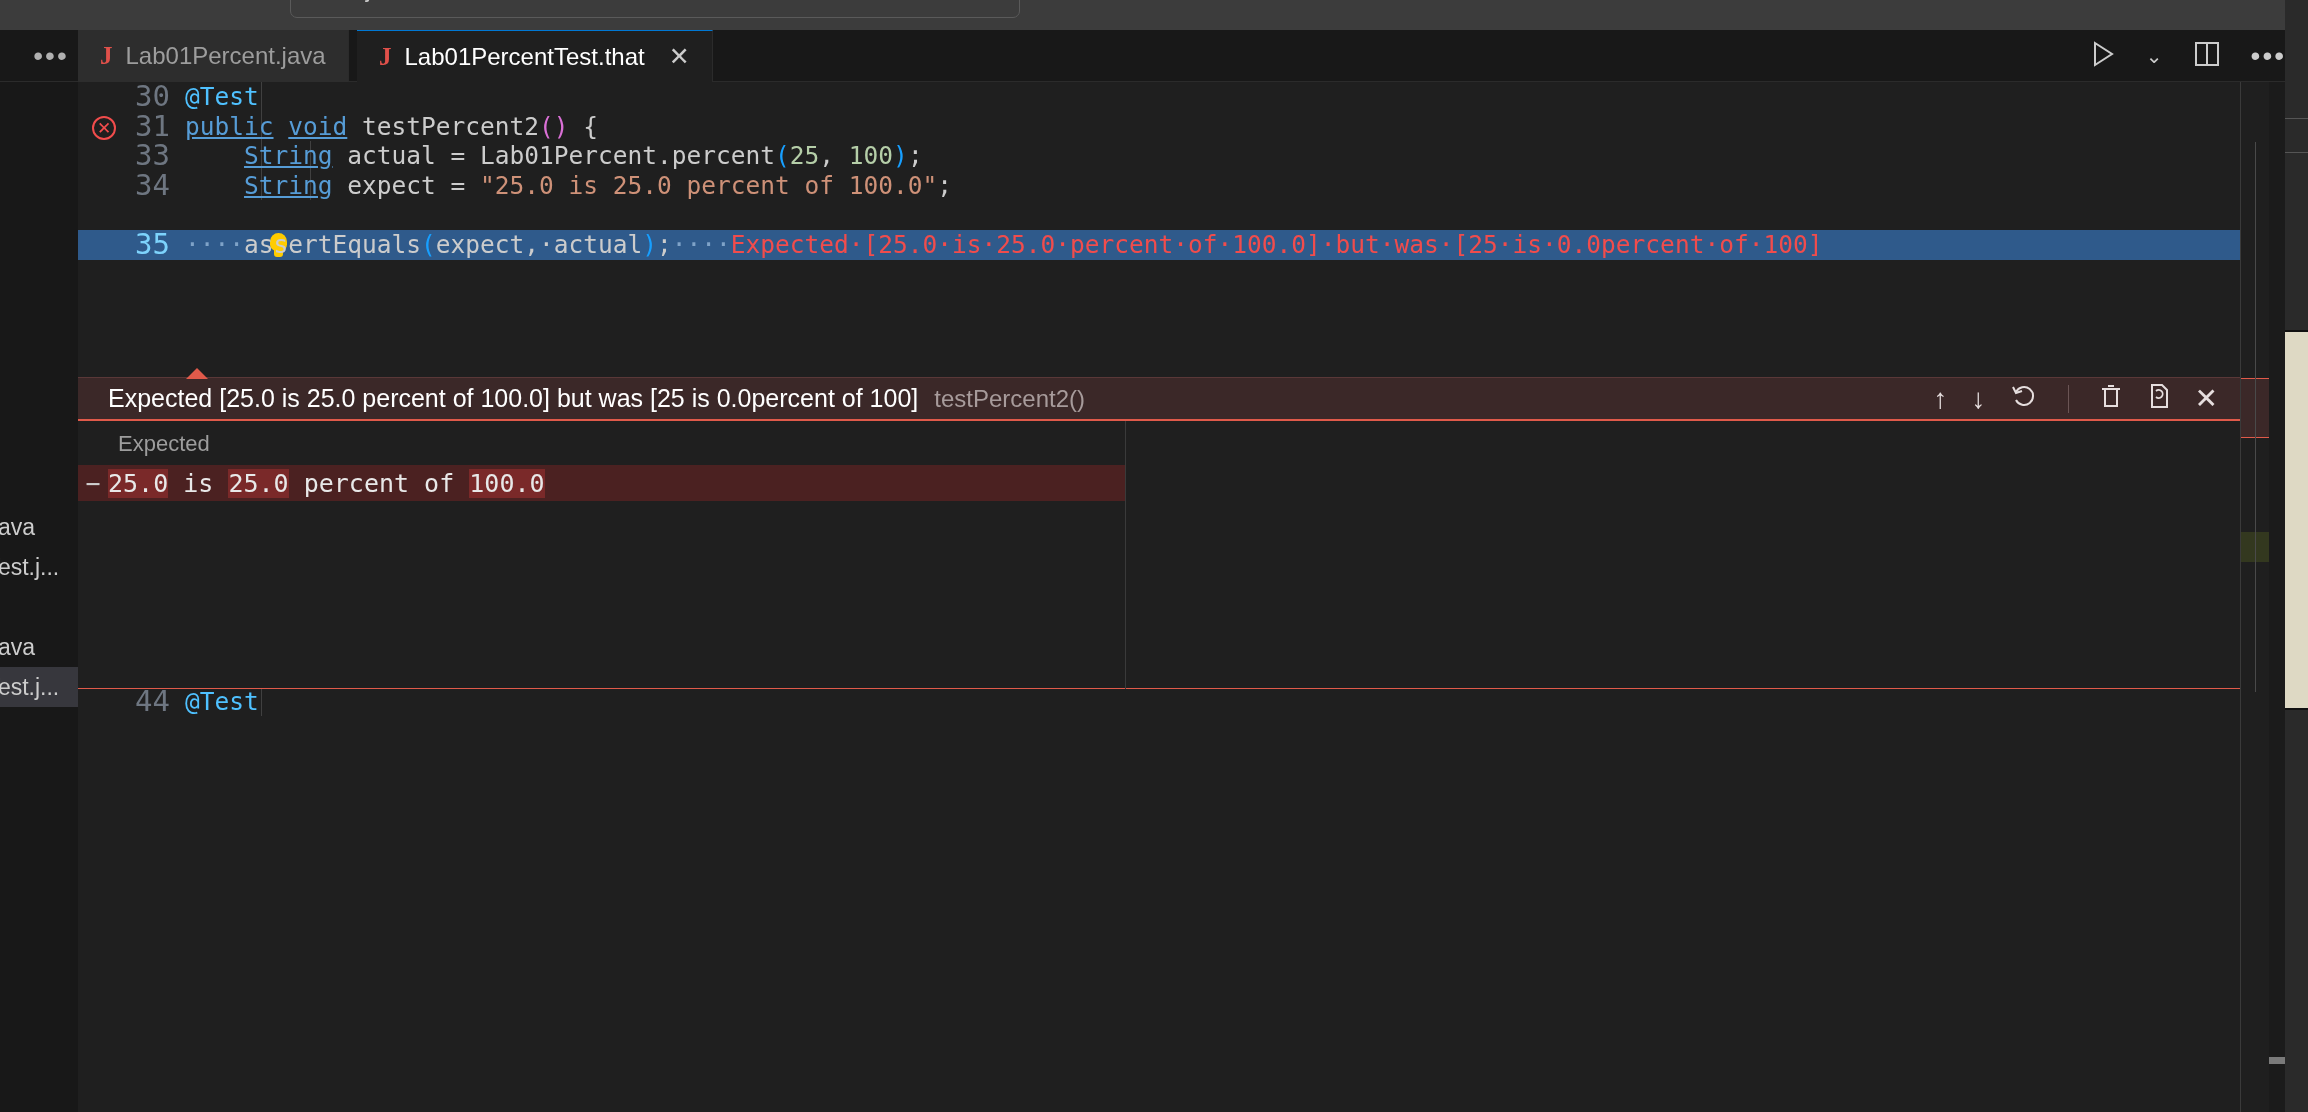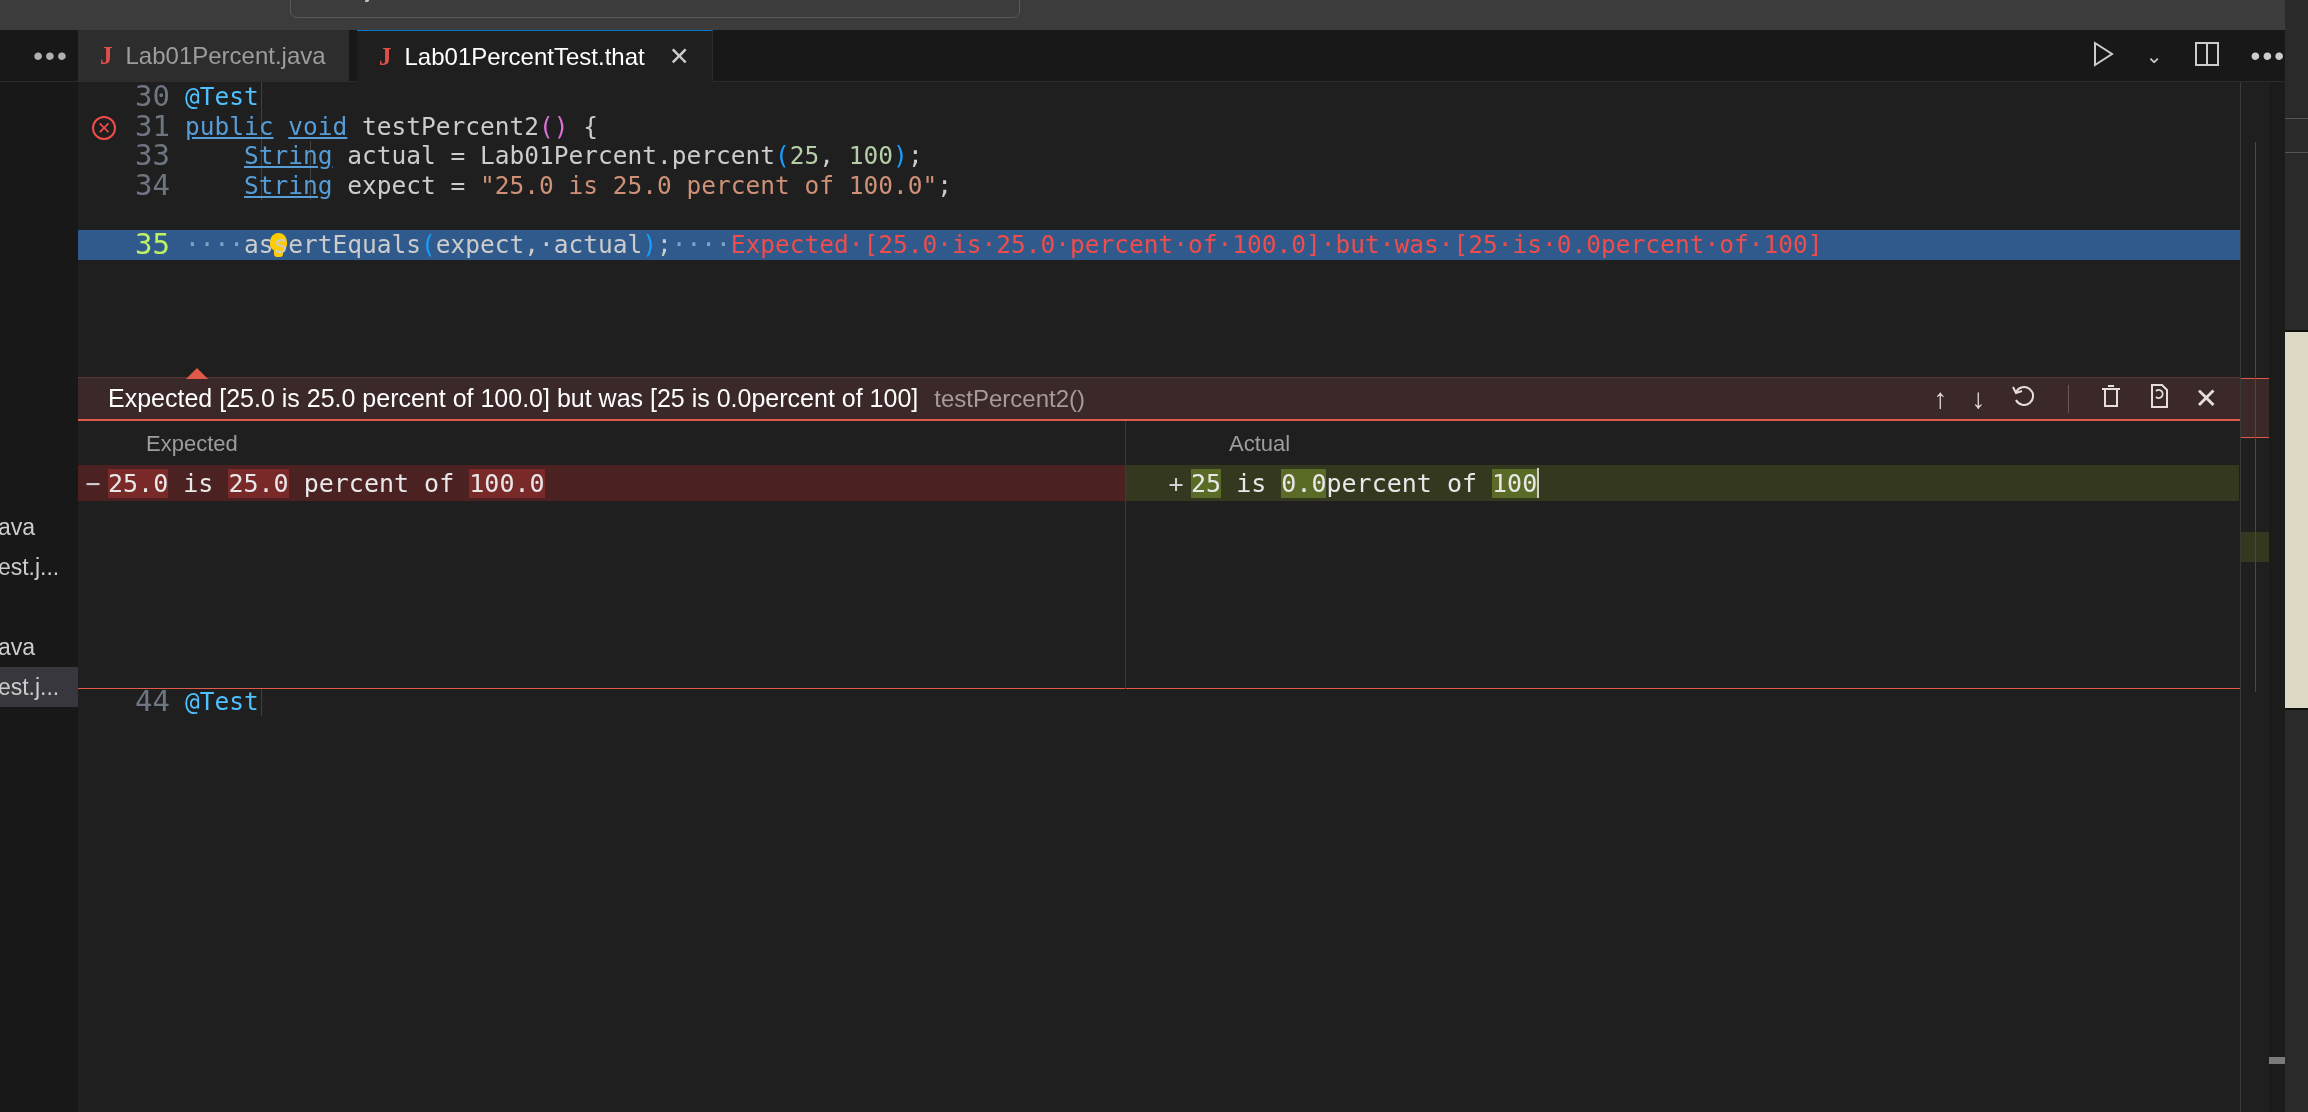--- a/index.html
+++ b/index.html
@@ -82,21 +82,21 @@
   .code-pane.upper { top:0; height:295px; }
   .code-pane.lower { top:398px; height:632px; }
 
   .ln-row { position:relative; height:29.5px; width:2162px; }
   .gutter {
     position:absolute; left:0; top:0; width:107px; height:29.5px;
     text-align:right; padding-right:15px;
     color:#6e7681; font-size:29px; line-height:29.5px;
     font-family:"DejaVu Sans Mono", monospace;
   }
-  .gutter.cur { color:#bef264; }
+  .gutter.cur { color:#7dd3fc; }
   .errmark {
     position:absolute; left:14px; top:4px; width:24px; height:24px;
     border:2px solid #f14c4c; border-radius:50%;
     color:#f14c4c; font-size:17px; line-height:21px; text-align:center;
     font-family:"DejaVu Sans", sans-serif;
   }
   .codetext {
     position:absolute; left:107px; top:0; height:29.5px;
     white-space:pre; font-family:"DejaVu Sans Mono", monospace;
     font-size:24.5px; line-height:29.5px; color:#cccccc;
@@ -156,21 +156,21 @@
   .diff {
     position:absolute; left:78px; top:419px; width:2162px; height:270px;
     background:#1f1f1f; border-top:2px solid #e05a4a; border-bottom:1px solid #e05a4a;
     display:flex; z-index:4;
   }
   .diff-side { position:relative; height:268px; }
   .diff-left  { width:1048px; border-right:1px solid #3a3a3a; }
   .diff-right { width:1113px; }
   .diff-label {
     position:absolute; top:10px; left:40px;
-    color:#9d9d9d; font-size:22px;margin-left:28px;
+    color:#9d9d9d; font-size:22px;
   }
   .diff-line {
     position:absolute; top:44px; left:0; width:100%; height:36px;
     display:flex; align-items:center;
     font-family:"DejaVu Sans Mono", monospace; font-size:25px;
     white-space:pre; color:#e8e8e8;
   }
   .diff-left .diff-line  { background:#4b2121; }
   .diff-right .diff-line { background:#33381f; }
   .dsign { width:30px; text-align:center; color:#cfcfcf; }
@@ -390,29 +390,20 @@
   </div>
 
   <div class="diff">
     <div class="diff-side diff-left">
       <div class="diff-label">Expected</div>
       <div class="diff-line">
         <span class="dsign">−</span>
         <span id="exp-segs"><span class="hl">25.0</span><span> is </span><span class="hl">25.0</span><span> percent of </span><span class="hl">100.0</span></span>
       </div>
     </div>
-    <div class="diff-side diff-right">
-      <div class="diff-right-inner">
-        <div class="diff-label">Actual</div>
-      </div>
-      <div class="diff-line">
-        <span class="dsign" style="margin-left:35px">+</span>
-        <span id="act-segs"><span class="hl">25</span><span> is </span><span class="hl">0.0</span><span>percent of </span><span class="hl">100</span></span><span class="caret-r"></span>
-      </div>
-    </div>
   </div>
 
   <div class="edge-border"></div>
   <div class="overview">
     <div class="ov-mark" style="top:296px; height:60px; background:#3b2828; border-top:1px solid #e05a4a; border-bottom:1px solid #e05a4a;"></div>
     <div class="ov-mark" style="top:450px; height:30px; background:#33381f;"></div>
     <div class="ov-mark" style="top:60px; width:1px; left:14px; height:550px; background:#4a4a4a;"></div>
   </div>
   <div class="scroll-thumb">
       <div class="th"></div>

